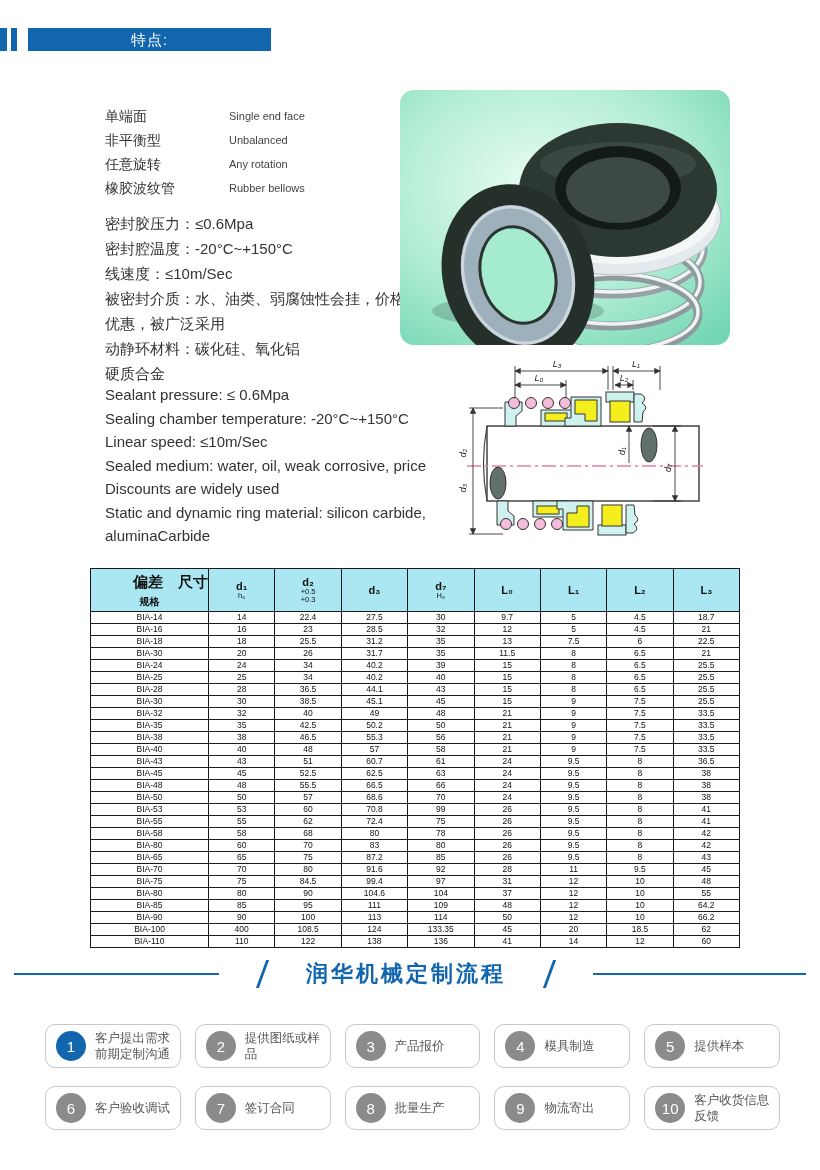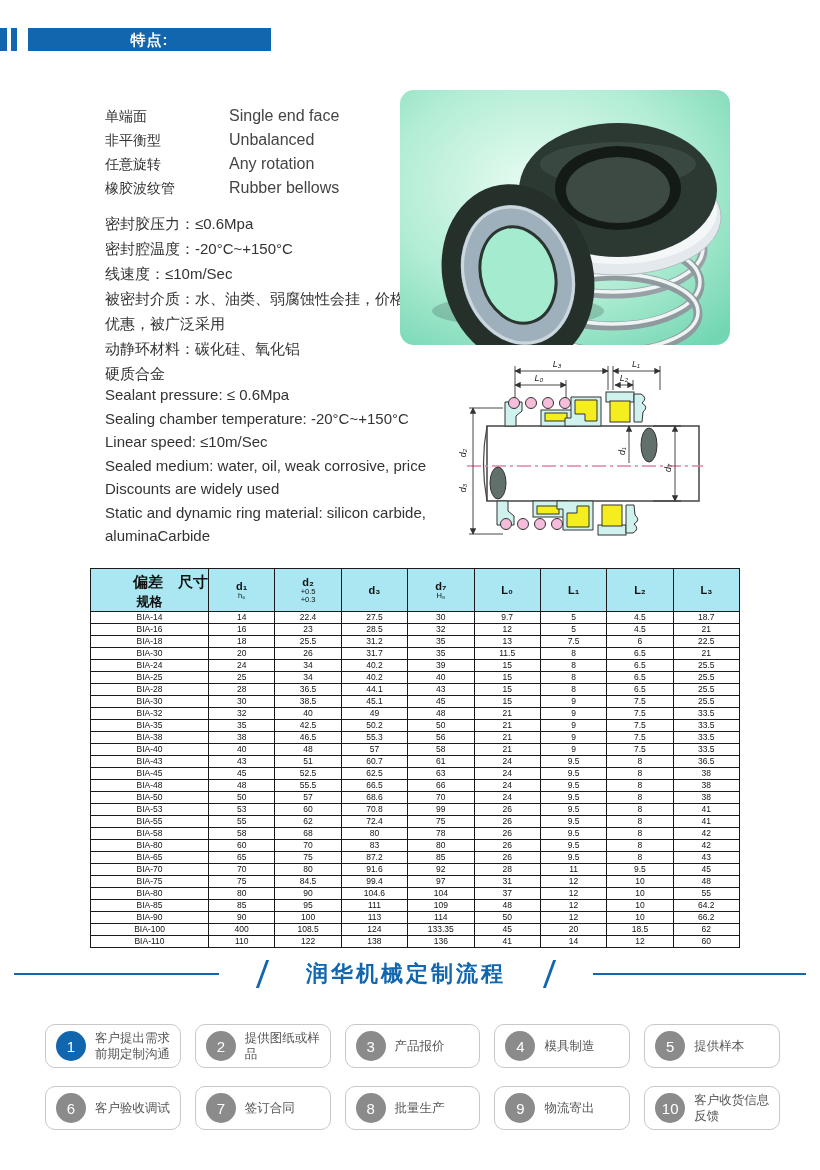--- a/index.html
+++ b/index.html
@@ -4,27 +4,27 @@
 <style>
   html,body{margin:0;padding:0;background:#fff;}
   body{font-family:"Liberation Sans","DejaVu Sans",sans-serif;color:#3d3d3d;}
   .page{position:relative;width:820px;height:1170px;background:#fff;overflow:hidden;margin:0 auto;}
 
   
   .accent1{position:absolute;left:0;top:28;width:7px;height:23px;background:var(--accent);}
   .accent2{position:absolute;left:11px;top:28px;width:6px;height:23px;background:var(--accent);}
   .accent1{top:28px;}
   .title-bar{position:absolute;left:28px;top:28px;width:243px;height:23px;background:var(--accent);
-    color:#fff;font-size:15px;font-weight:bold;text-align:center;line-height:23px;letter-spacing:1px;}
+    color:#fff;font-size:15px;font-weight:normal;text-align:center;line-height:23px;letter-spacing:1px;}
 
   
   .features{position:absolute;left:105px;top:104px;}
   .feat-row{display:flex;line-height:24px;gap:28px;}
   .feat-zh{width:96px;font-size:14px;color:#333;}
-  .feat-en{font-size:16px;color:#444;}
+  .feat-en{font-size:11px;color:#444;}
 
   
   .specs-zh{position:absolute;left:105px;top:211px;font-size:15px;line-height:25px;color:#333;width:320px;}
   .specs-en{position:absolute;left:105px;top:383px;font-size:15px;line-height:23.5px;color:#333;width:340px;}
 
   
   .photo{position:absolute;left:400px;top:90px;width:330px;height:255px;border-radius:14px;overflow:hidden;}
   .photo svg{display:block;}
 
   
@@ -34,21 +34,21 @@
   
   table.dims{position:absolute;left:90px;top:568px;width:650px;border-collapse:collapse;table-layout:fixed;
     font-size:8.5px;color:#111;}
   table.dims col.c0{width:118px;}
   table.dims th,table.dims td{border:1px solid #1a1a1a;text-align:center;padding:0;overflow:hidden;white-space:nowrap;}
   table.dims thead th{background:var(--table-head);height:42px;vertical-align:middle;font-weight:bold;}
   .h-main{font-size:11px;line-height:12px;}
   .h-sub{font-size:7.5px;line-height:8px;font-weight:normal;}
   .corner{position:relative;}
   .corner-top{font-size:15px;line-height:11px;text-align:right;padding-top:3px;}
-  .corner-bottom{font-size:13px;line-height:11px;text-align:center;padding-top:9px;}
+  .corner-bottom{font-size:10px;line-height:11px;text-align:center;padding-top:9px;}
   table.dims tbody td{height:11px;line-height:11px;font-weight:500;}
 
   
   .flow-title-row{position:absolute;left:0;top:956px;width:820px;height:36px;display:flex;align-items:center;justify-content:center;gap:26px;}
   .ft-line{height:2px;background:var(--accent);}
   .ft-line.l{width:205px;margin-right:10px;}
   .ft-line.r{width:213px;margin-left:10px;}
   .ft-slash{width:3px;height:28px;background:var(--accent);transform:skewX(-20deg);margin:0 6px;}
   .flow-title{font-size:22px;font-weight:bold;color:var(--accent);letter-spacing:3px;margin:0 10px;}
 

